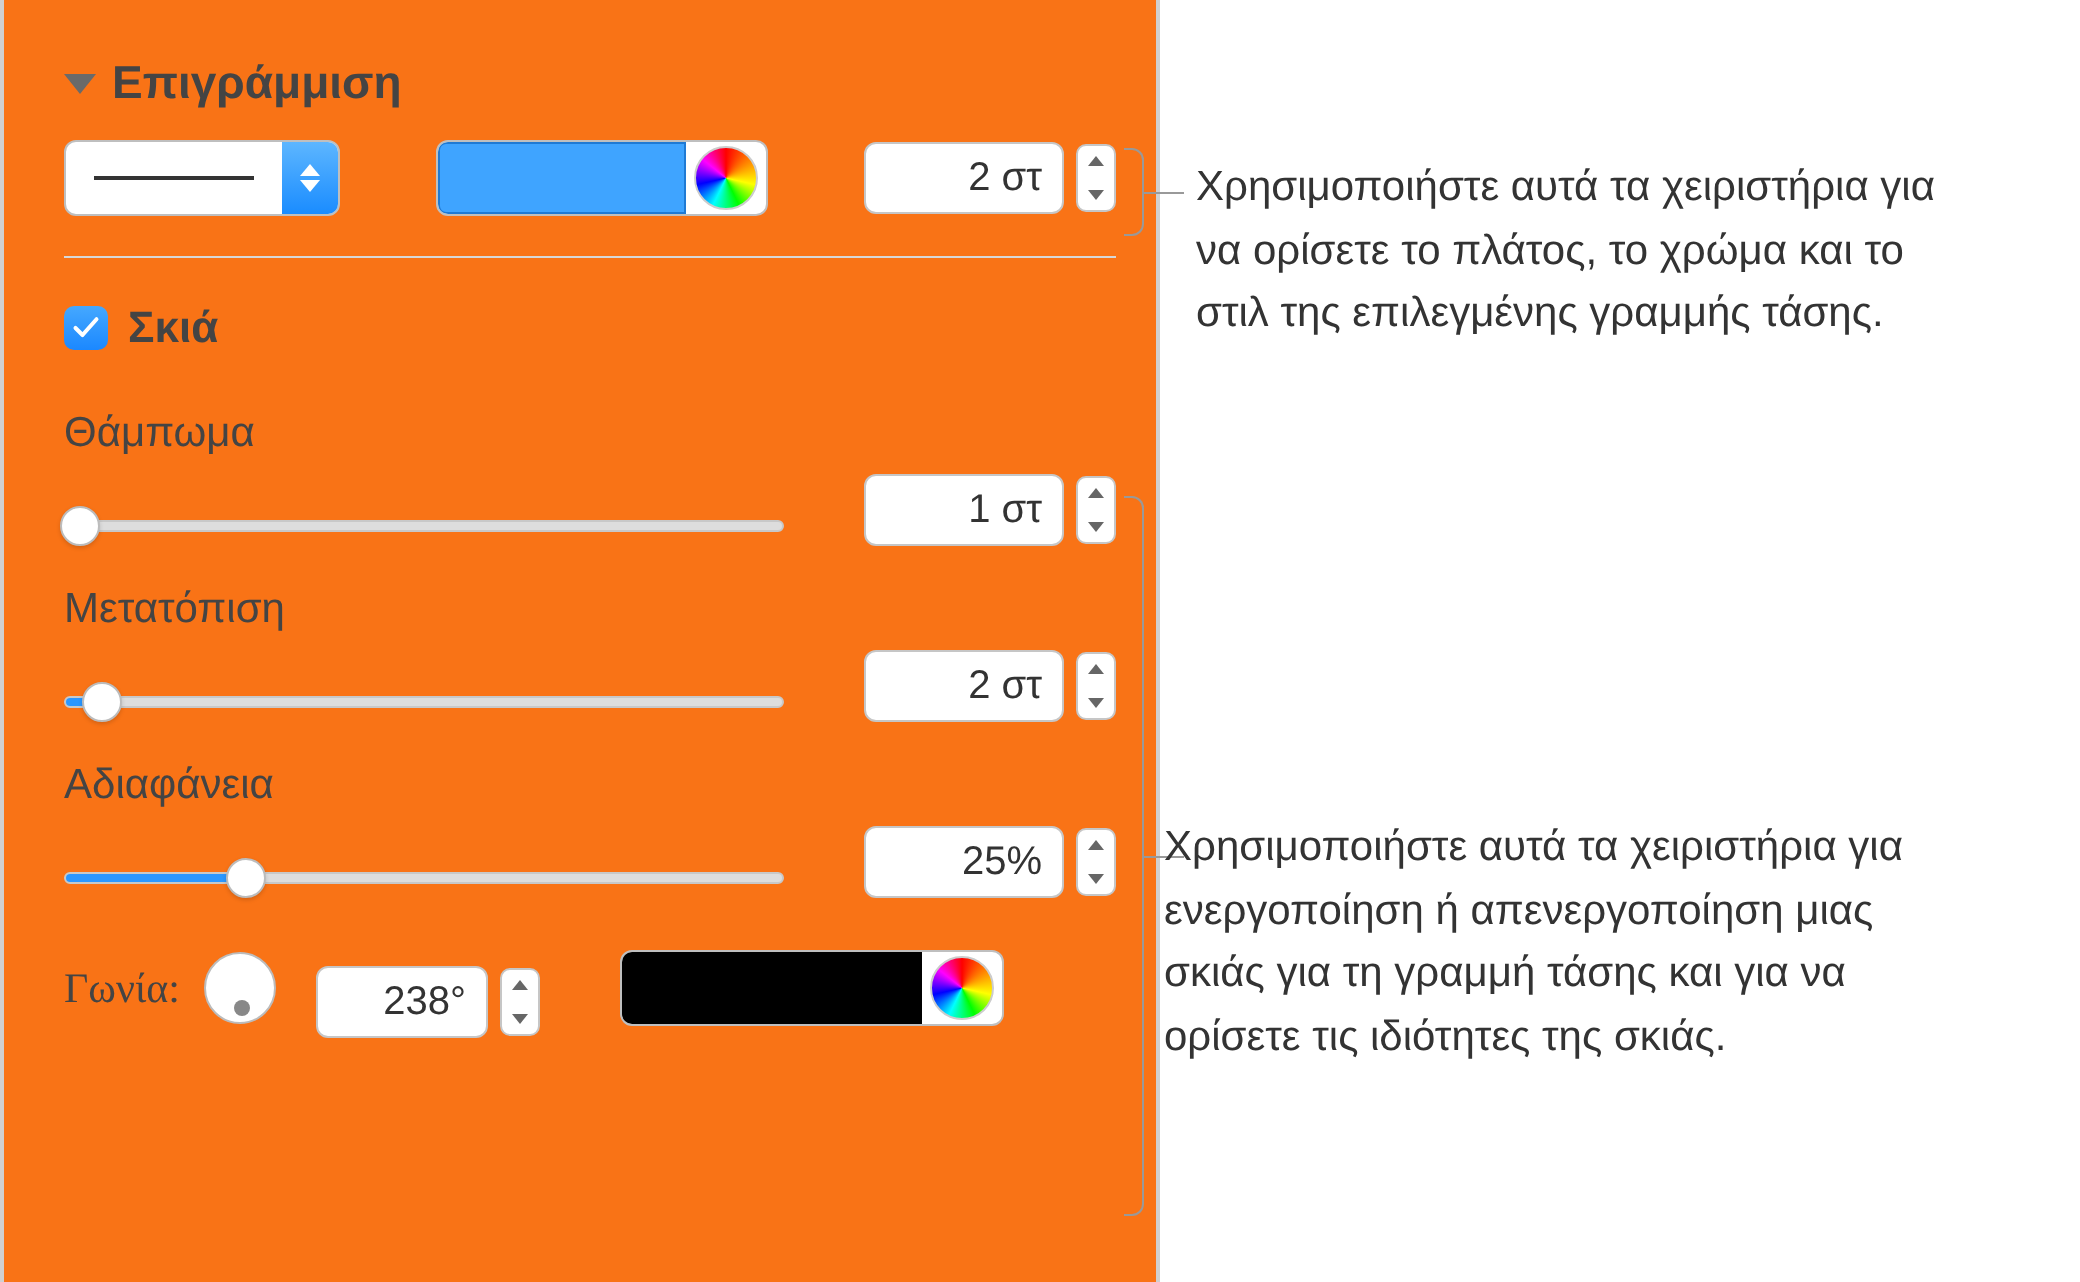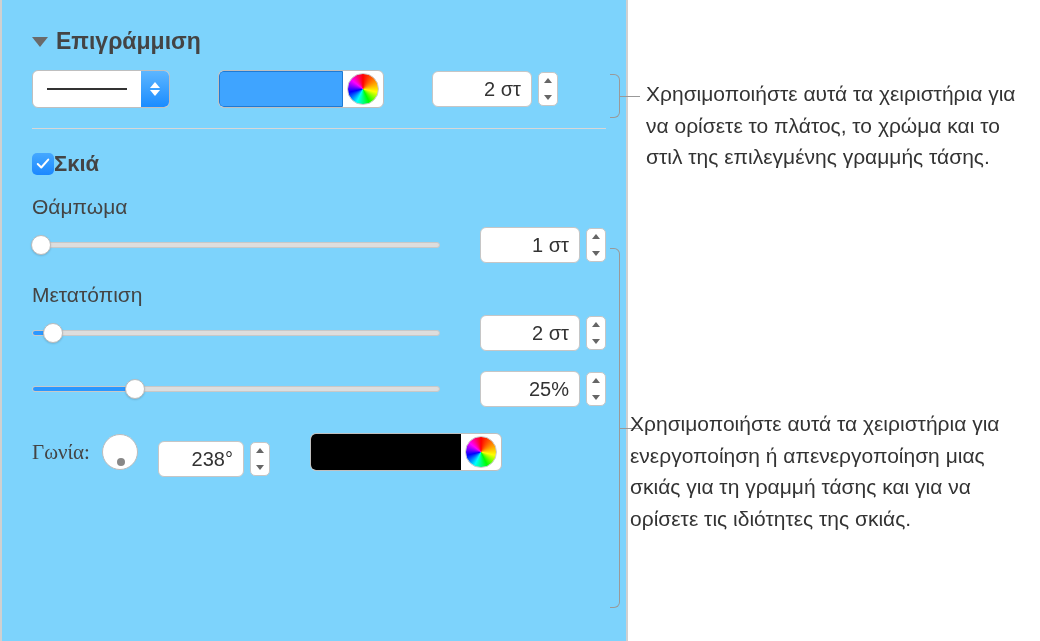--- a/index.html
+++ b/index.html
@@ -6,25 +6,25 @@
     body {
       font-family: -apple-system, BlinkMacSystemFont, "Helvetica Neue", Arial, sans-serif;
       background: #fff;
       width: 1040px;
       height: 641px;
       display: flex;
       font-size: 21px;
       color: #333;
     }
     .panel {
-      width: 628px;
+      width: 580px;
       border-left: 2px solid #d0d0d0;
       border-right: 2px solid #d0d0d0;
       padding: 28px 20px 20px 30px;
-      background: #7dd3fc;
+      background: #f97316;
       position: relative;
     }
     .callouts {
       flex: 1;
       padding: 35px 10px 0 25px;
       position: relative;
     }
     .callout { position: absolute; font-size: 21px; line-height: 1.5; color: #333; max-width: 380px; }
     .callout-bracket { position: absolute; border-right: 1px solid #999; border-top: 1px solid #999; border-bottom: 1px solid #999; border-top-right-radius: 6px; border-bottom-right-radius: 6px; }
     .callout-line { position: absolute; height: 1px; background: #999; }
@@ -130,33 +130,33 @@
       flex: 1;
       display: flex;
       align-items: center;
       justify-content: center;
     }
     .stepper .up::before { content: ""; width: 0; height: 0; border-left: 4px solid transparent; border-right: 4px solid transparent; border-bottom: 5px solid #666; }
     .stepper .down::before { content: ""; width: 0; height: 0; border-left: 4px solid transparent; border-right: 4px solid transparent; border-top: 5px solid #666; }
 
     .divider { height: 1px; background: #d7d7d7; margin: 8px 0 22px; }
 
-    .checkbox-row { display: flex; align-items: center; gap: 0; margin-bottom: 18px; }
+    .checkbox-row { display: flex; align-items: center; gap: 10px; margin-bottom: 28px; }
     .checkbox {
       width: 22px; height: 22px;
       border-radius: 5px;
       background: linear-gradient(#45a8ff, #1b88ff);
       display: flex; align-items: center; justify-content: center;
     }
     .checkbox svg { width: 14px; height: 14px; }
     .checkbox-label { font-weight: bold; font-size: 22px; color: #444; }
 
     .prop { margin-bottom: 20px; }
     .prop-label { font-size: 21px; color: #444; margin-bottom: 8px; }
-    .prop-row { display: flex; align-items: center; gap: 40px; }
+    .prop-row { display: flex; align-items: flex-end; gap: 40px; }
 
     .slider {
       flex: 1;
       height: 20px;
       position: relative;
       display: flex;
       align-items: center;
     }
     .slider .track {
       height: 6px;
@@ -278,20 +278,21 @@
         <input type="text" value="2 στ" style="">
         <div class="stepper">
           <div class="up"></div>
           <div class="down"></div>
         </div>
       </div>
     </div>
   </div>
 
   <div class="prop">
+    <div class="prop-label">Αδιαφάνεια</div>
     <div class="prop-row">
       <div class="slider">
         <div class="track">
             <div class="fill" style="width:25%"></div>
             <div class="thumb" style="left:25%"></div>
           </div>
       </div>
       <div class="numeric">
         <input type="text" value="25%" style="">
         <div class="stepper">

